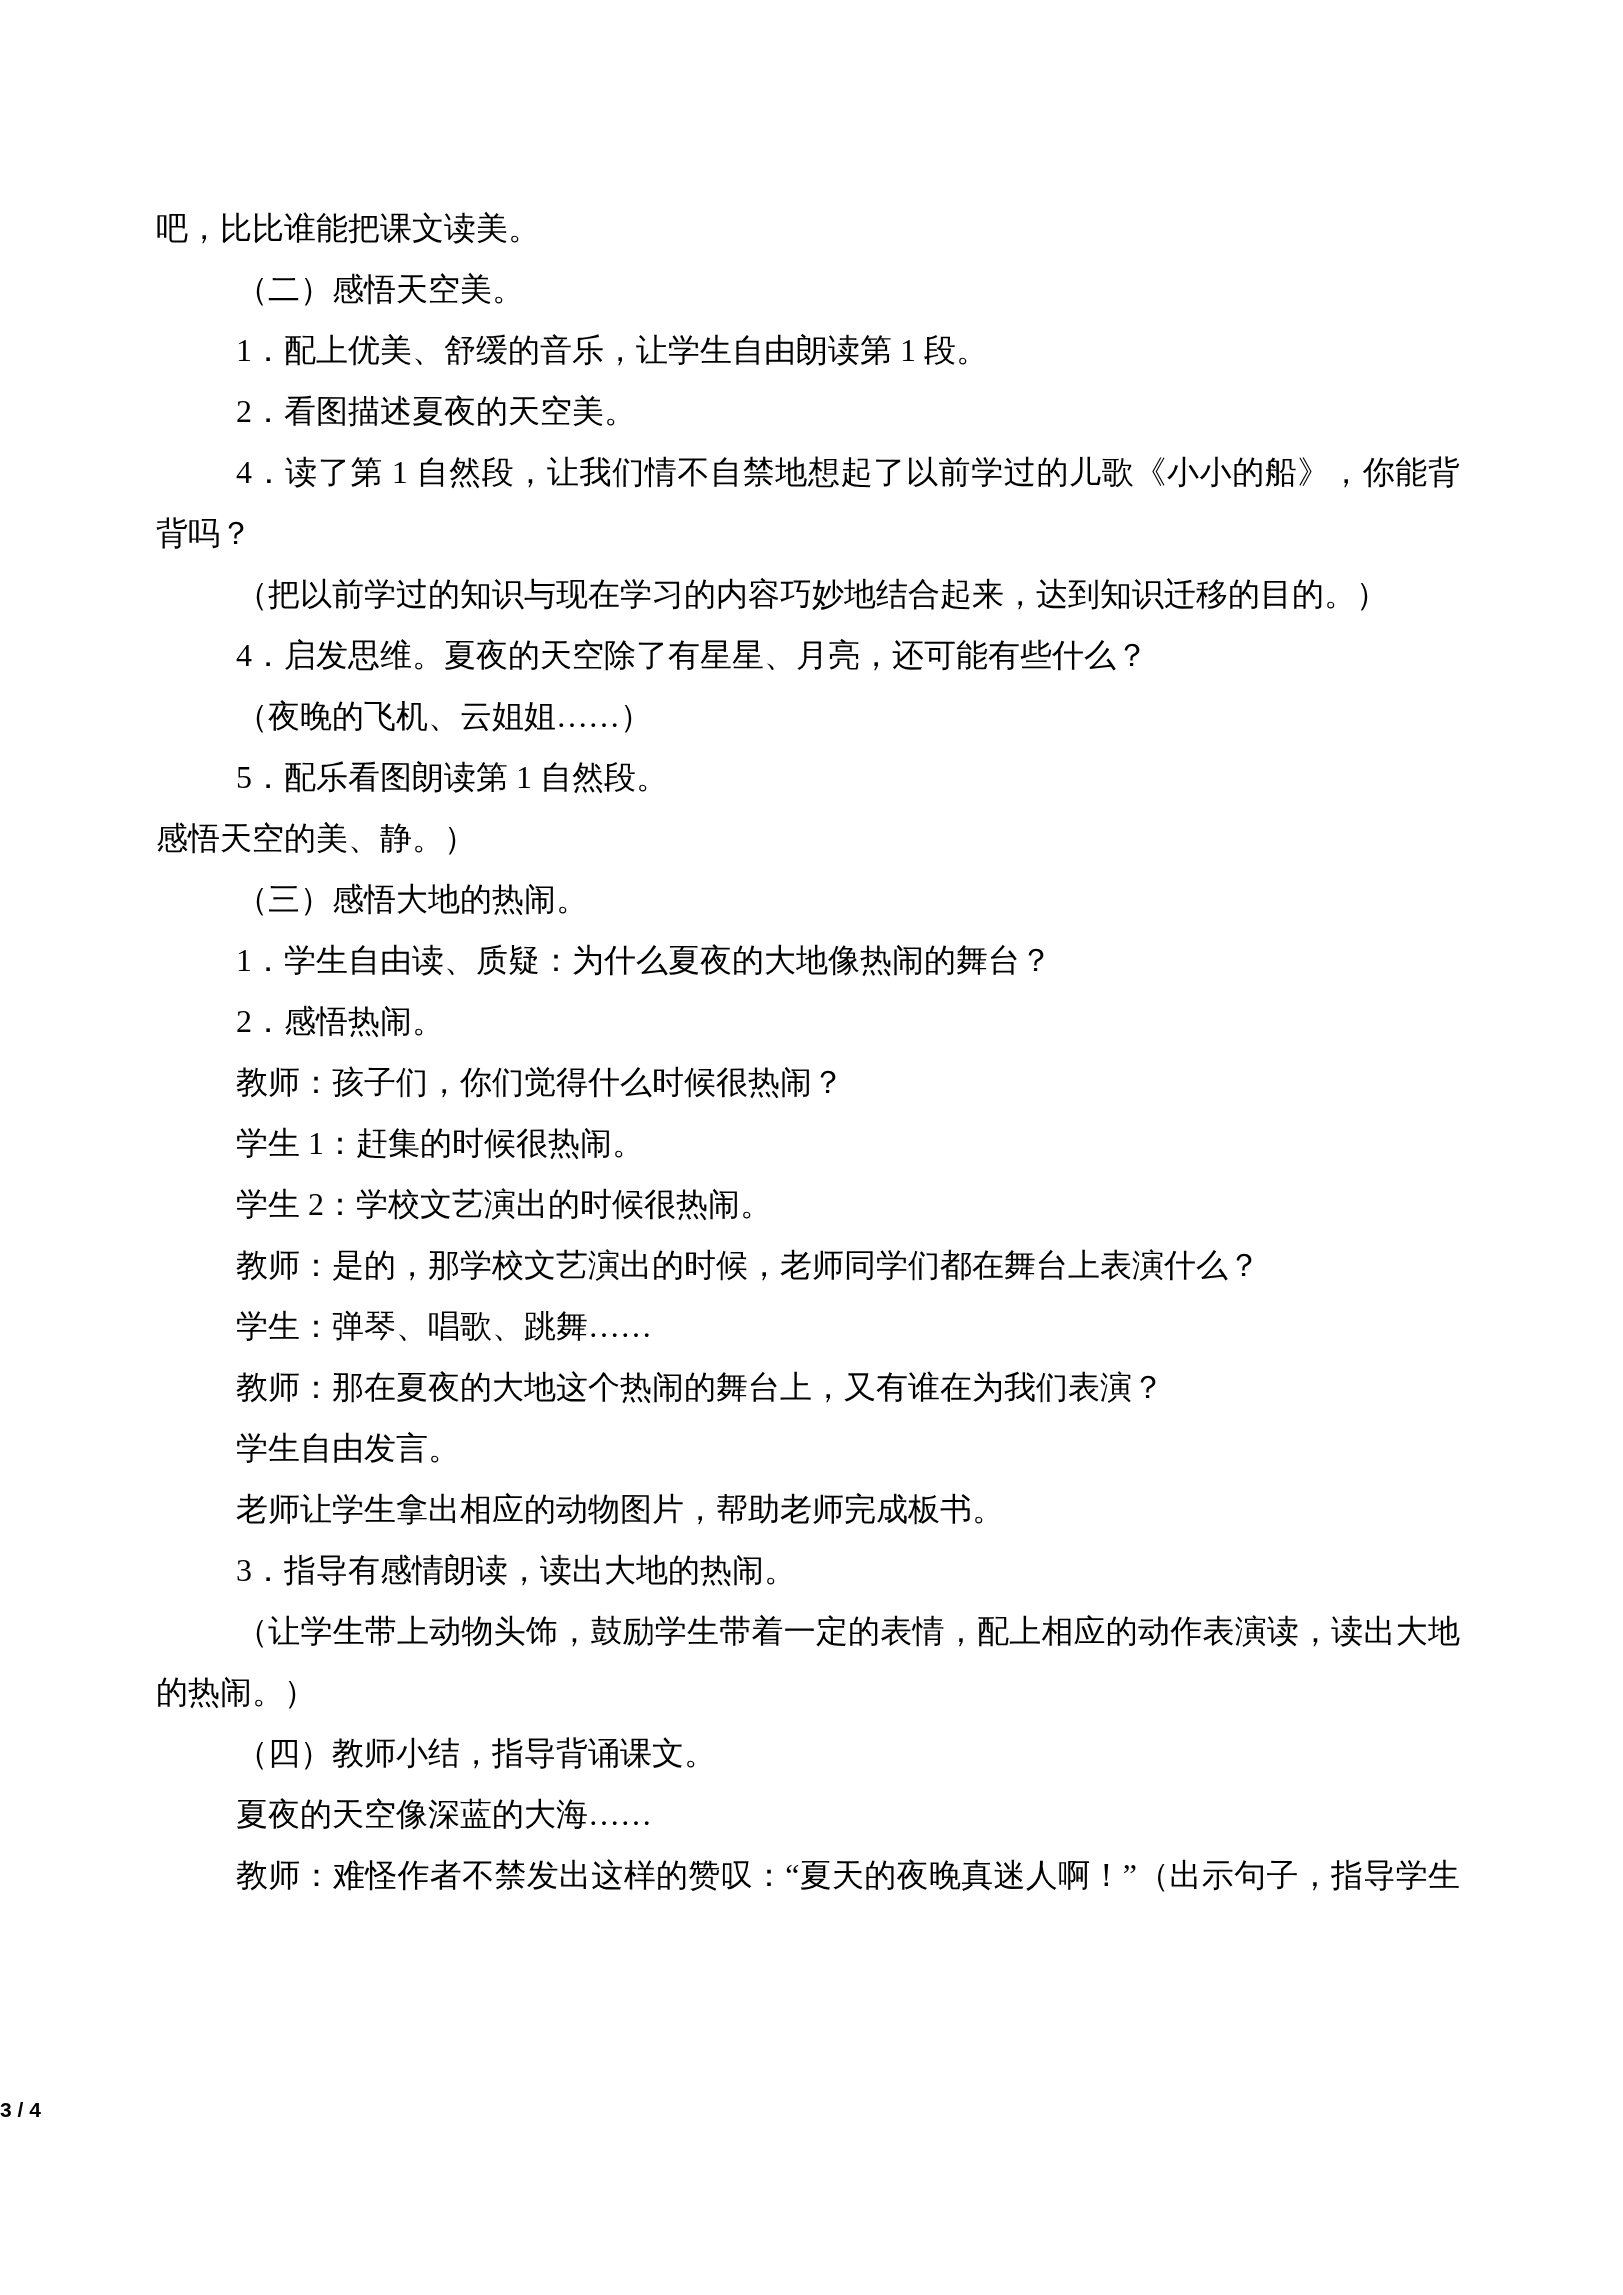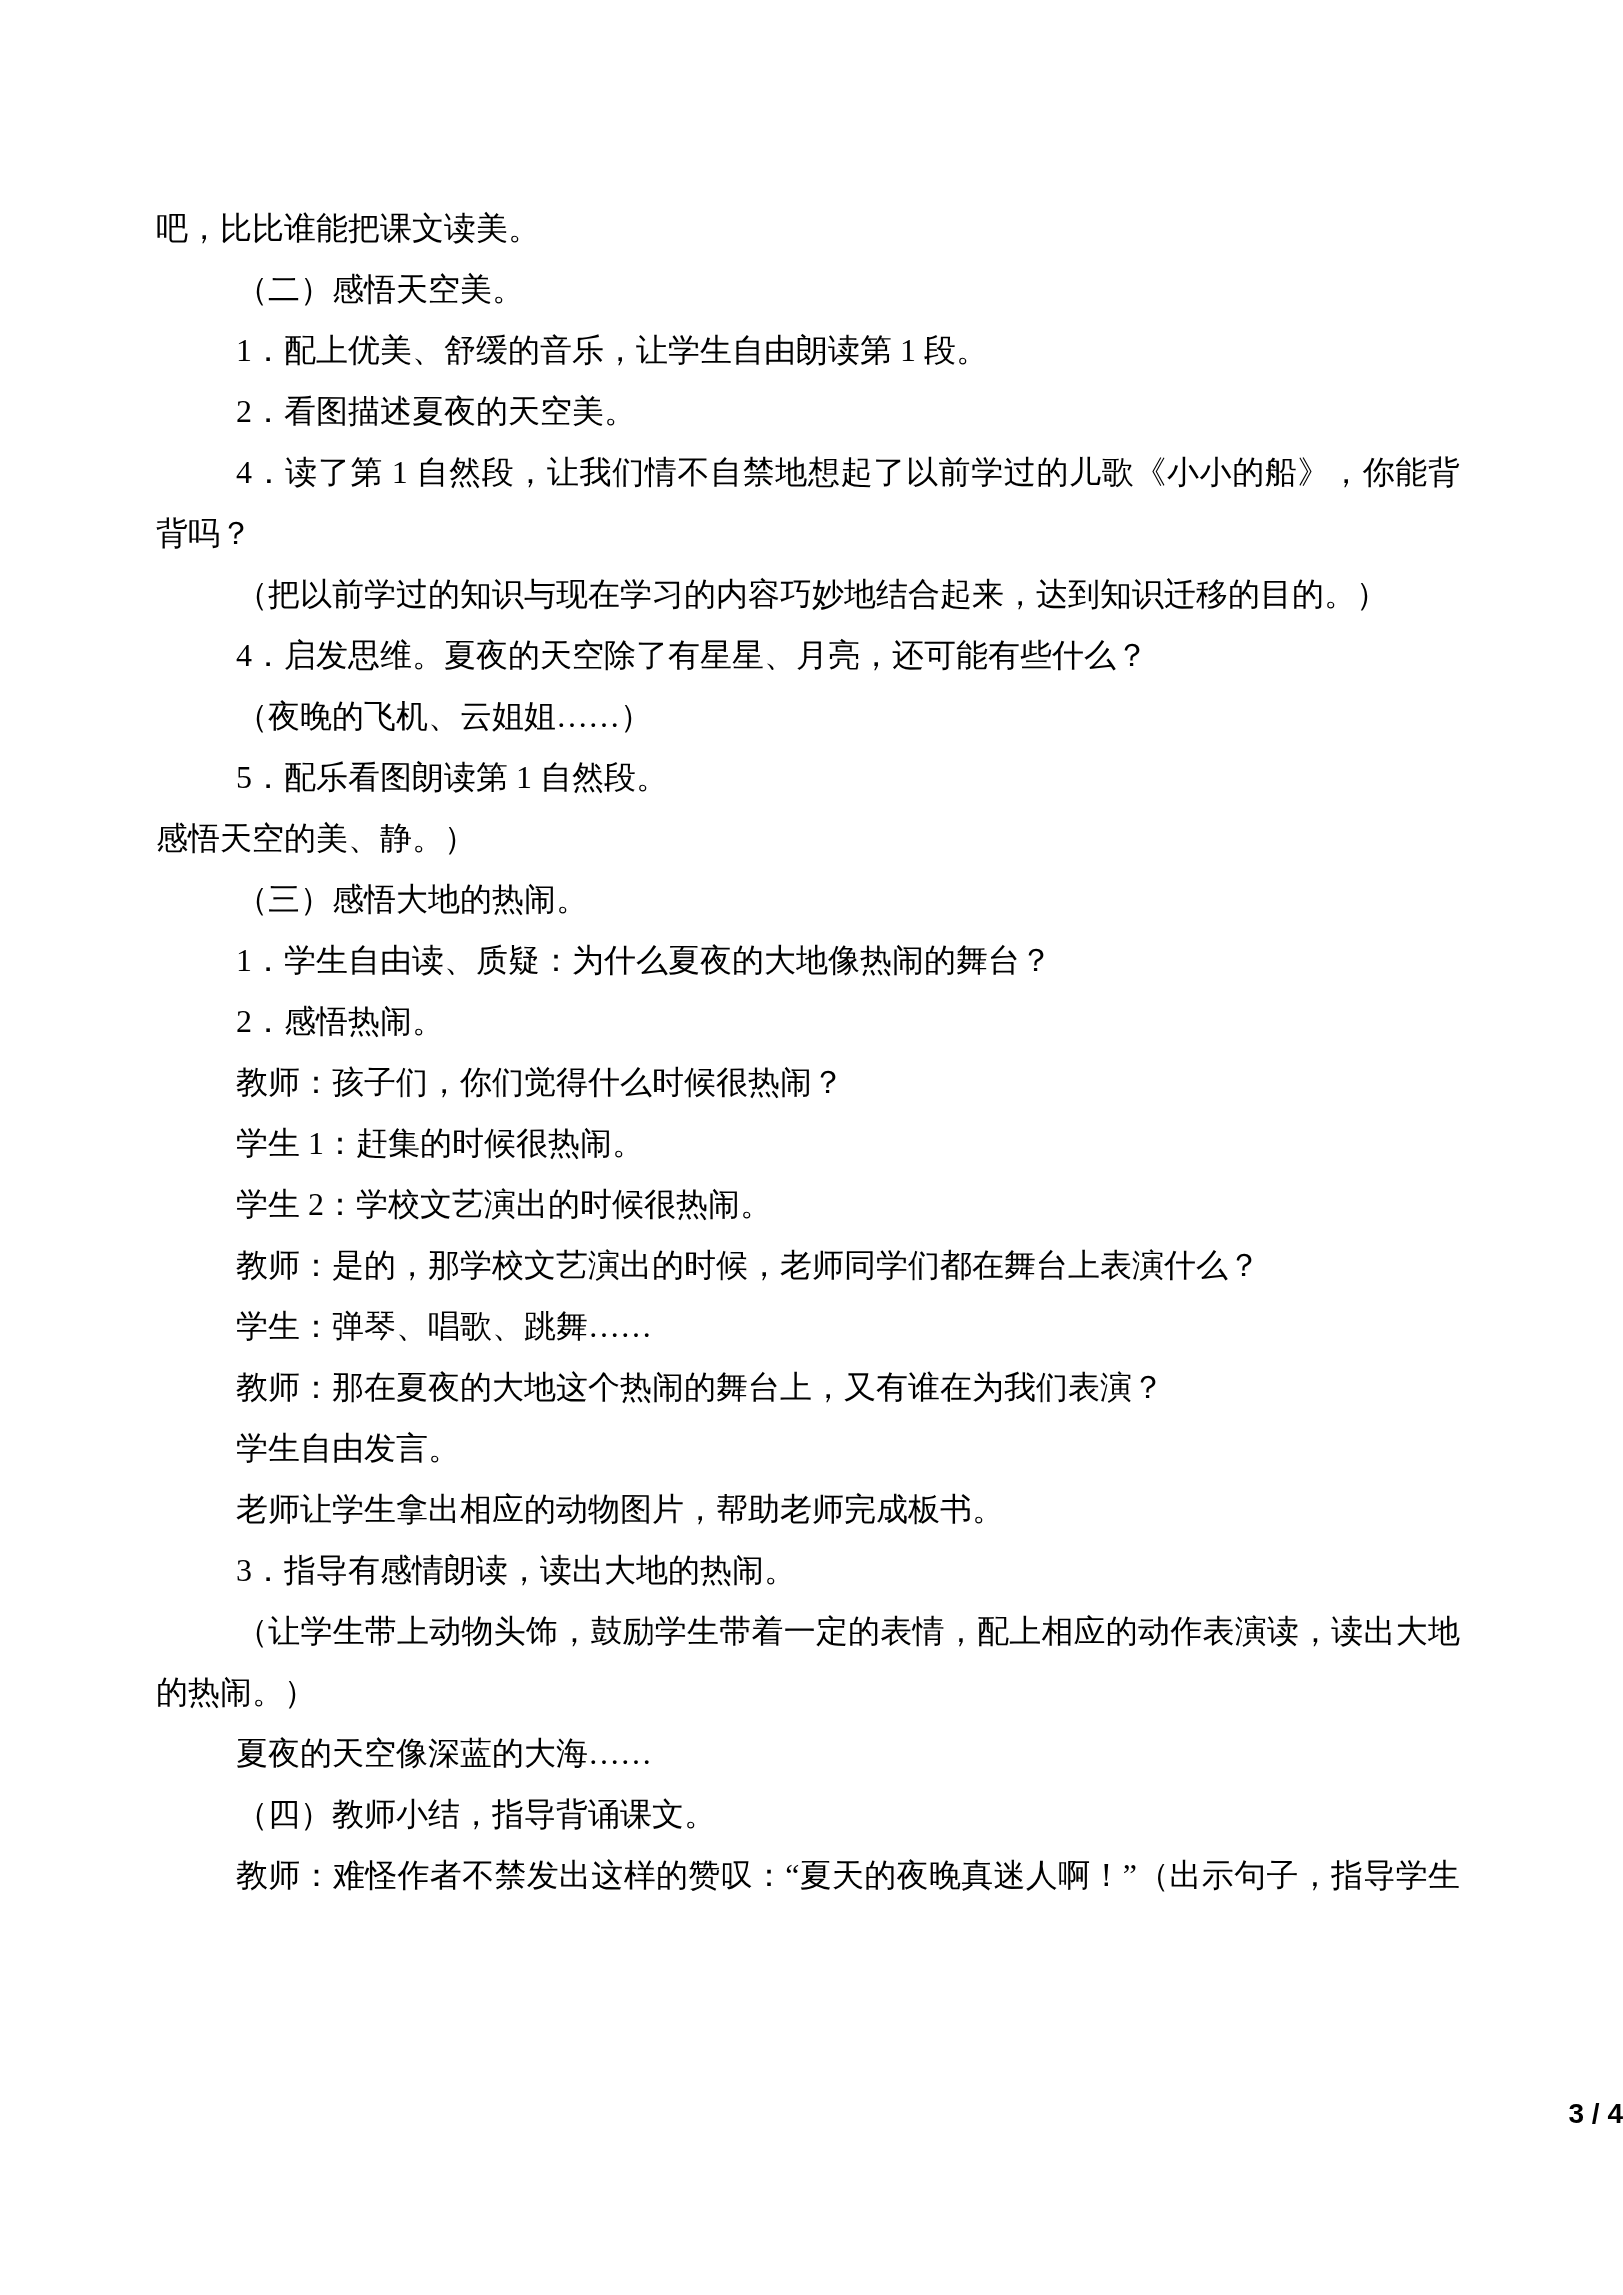--- a/index.html
+++ b/index.html
@@ -38,24 +38,24 @@
     text-align: justify;
     text-align-last: justify;
     text-justify: inter-character;
     overflow: hidden;
   }
   .footer {
     position: absolute;
     top: 2098px;
     left: 0;
     width: 100%;
-    text-align: right;
+    text-align: left;
     font-family: "Liberation Sans", "DejaVu Sans", sans-serif;
     font-weight: bold;
-    font-size: 28px;
+    font-size: 21px;
     color: #000000;
   }
 </style>
 </head>
 <body>
 
 <div class="page" style="background: rgb(255, 255, 255);">
   <div class="text-block" id="lines-container" style="color: rgb(0, 0, 0);">
       <div class="line">吧，比比谁能把课文读美。</div>
       <div class="line indent">（二）感悟天空美。</div>
@@ -75,19 +75,19 @@
       <div class="line indent">学生 1：赶集的时候很热闹。</div>
       <div class="line indent">学生 2：学校文艺演出的时候很热闹。</div>
       <div class="line indent">教师：是的，那学校文艺演出的时候，老师同学们都在舞台上表演什么？</div>
       <div class="line indent">学生：弹琴、唱歌、跳舞……</div>
       <div class="line indent">教师：那在夏夜的大地这个热闹的舞台上，又有谁在为我们表演？</div>
       <div class="line indent">学生自由发言。</div>
       <div class="line indent">老师让学生拿出相应的动物图片，帮助老师完成板书。</div>
       <div class="line indent">3．指导有感情朗读，读出大地的热闹。</div>
       <div class="line indent fill">（让学生带上动物头饰，鼓励学生带着一定的表情，配上相应的动作表演读，读出大地</div>
       <div class="line">的热闹。）</div>
+      <div class="line indent">（四）教师小结，指导背诵课文。</div>
       <div class="line indent">夏夜的天空像深蓝的大海……</div>
-      <div class="line indent">（四）教师小结，指导背诵课文。</div>
       <div class="line indent fill">教师：难怪作者不禁发出这样的赞叹：“夏天的夜晚真迷人啊！”（出示句子，指导学生</div>
     </div>
   <div class="footer" style="color: rgb(0, 0, 0);">3 / 4</div>
 </div>
 
 
 </body></html>

